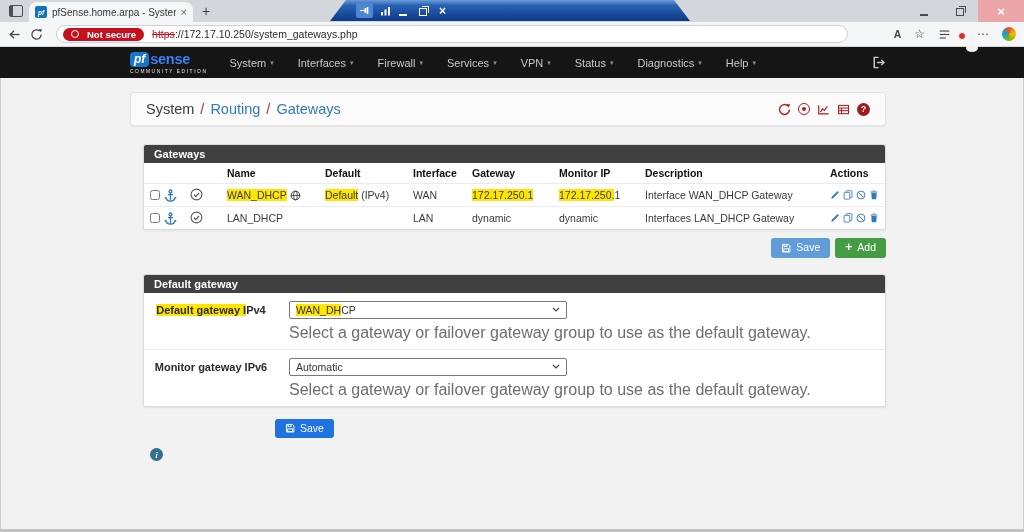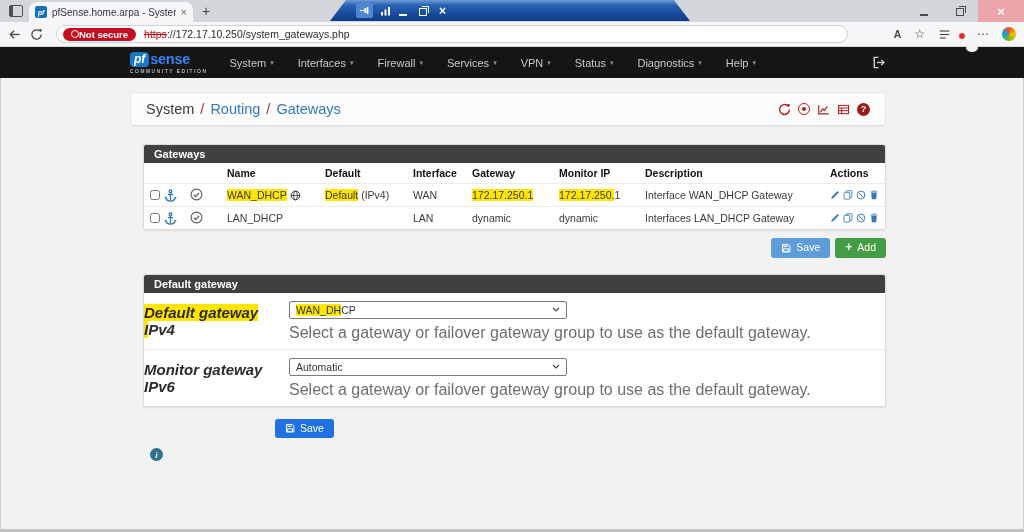--- a/index.html
+++ b/index.html
@@ -31,21 +31,21 @@
   .win-controls{position:absolute;right:0;top:0;height:22px;display:flex;}
   .wc{width:36px;display:grid;place-items:center;}
   .wc .g-min{border-color:#4a4a4a;}
   .wc .g-restore,{border-color:#4a4a4a;}
   .wc .g-restore{border-color:#4a4a4a;}
   .wc .g-restore::before{border-color:#4a4a4a;}
   .wc-close{width:46px;background:#eca6aa;display:grid;place-items:center;color:#fff;font-size:13px;font-weight:bold;}
 
   .toolbar{height:24px;background:#f5f6f8;display:flex;align-items:center;padding:0 8px;gap:9px;border-bottom:1px solid #d8d8d8;}
   .url-pill{height:18px;width:792px;background:#fff;border:1px solid #cdd0d4;border-radius:10px;display:flex;align-items:center;padding:0 5px 0 6px;gap:8px;box-sizing:border-box;margin-left:4px;}
-  .badge{height:13px;background:#c50f1f;color:#fff;border-radius:7px;display:flex;align-items:center;gap:0;padding:0 8px;font-size:9.5px;font-weight:bold;}
+  .badge{height:13px;background:#c50f1f;color:#fff;border-radius:7px;display:flex;align-items:center;gap:8px;padding:0 8px;font-size:9.5px;font-weight:bold;}
   .badge-ring{width:6px;height:6px;border:1.2px solid #fff;border-radius:50%;}
   .url{font-size:10.5px;color:#2b2b2b;white-space:nowrap;}
   .scheme{color:#c50f1f;text-decoration:line-through;}
   .tool-icons{margin-left:auto;display:flex;align-items:center;gap:13px;color:#474747;}
   .ra{font-size:10.5px;font-weight:bold;}
   .star{font-size:12px;}
   .avatar{width:15px;height:15px;border-radius:50%;background:#9aa0a6;position:relative;overflow:hidden;}
   .avatar::before{content:"";position:absolute;left:4.5px;top:3px;width:6px;height:6px;border-radius:50%;background:#f1f3f4;}
   .avatar::after{content:"";position:absolute;left:1.5px;top:9.5px;width:12px;height:8px;border-radius:50%;background:#f1f3f4;}
   .avatar-wrap{position:relative;}
@@ -95,21 +95,21 @@
   .btn-row{display:flex;justify-content:flex-end;gap:5px;margin-top:8px;}
   .btn{display:inline-flex;align-items:center;gap:5px;border-radius:3px;color:#fff;font-size:10.5px;padding:4px 10px;line-height:1.1;}
   .btn-save-top{background:#5f9cd8;}
   .btn-add{background:#449d44;}
   .btn-add .plus{font-size:12px;font-weight:bold;line-height:.8;}
   .btn-save-bottom{background:#1f72e0;}
 
   .panel.dgw{margin-top:16px;}
   .form-row{display:flex;padding:8px 10px 4px 0;}
   .form-row + .form-row{border-top:1px solid #ececec;}
-  .form-label{width:134px;text-align:left;font-size:15px;font-weight:bold;color:#2b2b2b;padding-top:3px;flex:0 0 auto;font-style:italic;}
+  .form-label{width:134px;text-align:center;font-size:11px;font-weight:bold;color:#2b2b2b;padding-top:3px;flex:0 0 auto;}
   .form-ctl{margin-left:11px;}
   .select{width:278px;height:18px;background:#fff;border:1px solid #7a7a7a;border-radius:2px;display:flex;align-items:center;justify-content:space-between;padding:0 6px;font-size:10.5px;color:#333;box-sizing:border-box;}
   .help{font-size:16px;color:#6e6e6e;margin:5px 0 3px;}
   .save-bottom-wrap{margin:12px 0 0 145px;}
   .info-circle{margin:10px 0 0 20px;width:13px;height:13px;border-radius:50%;background:#31708f;color:#fff;font-size:9px;font-weight:bold;font-style:italic;display:grid;place-items:center;font-family:"Liberation Serif",serif;}
 </style>
 </head>
 <body>
 
 <div class="screen">

